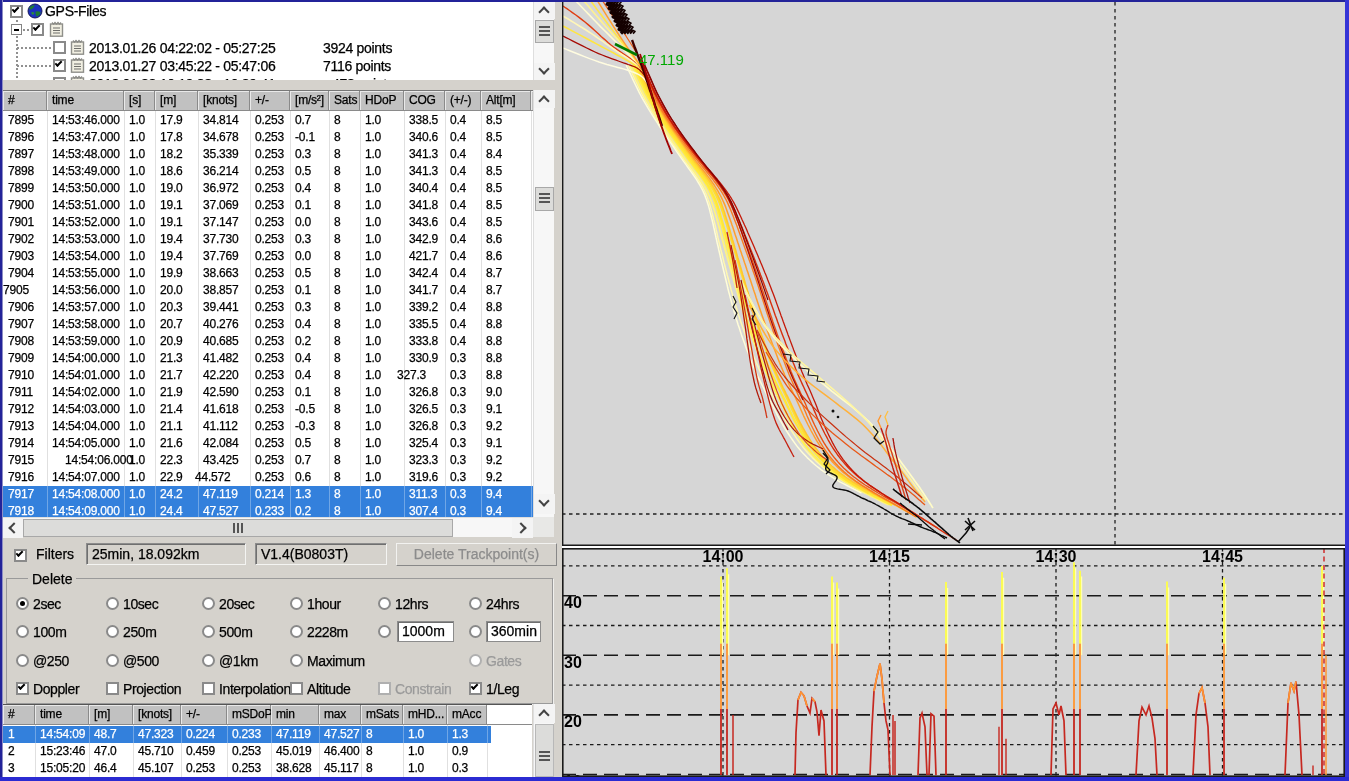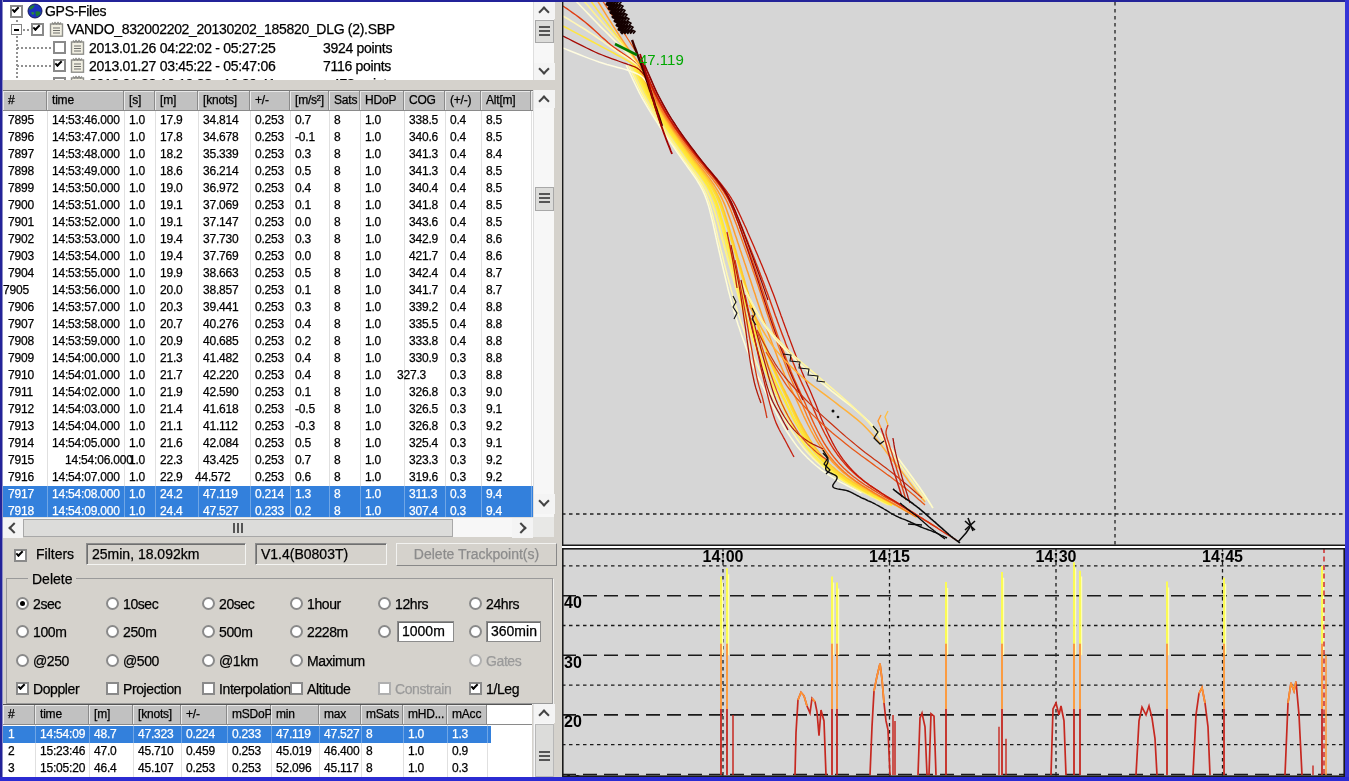--- a/index.html
+++ b/index.html
@@ -64,21 +64,20 @@
     </div>
     <div class="dot-h" style="left:20px;top:27px;width:7px"></div>
     <div class="chk" style="left:28px;top:21px">
       <div class="m"></div>
     </div>
     <svg class="abs" style="left:46px;top:19px" width="15" height="16" viewBox="0 0 15 16">
       <rect x="1.5" y="3" width="12" height="12.2" fill="#f1efe2" stroke="#8f8f8a" stroke-width="1.4"></rect>
       <path d="M3 1.5 l1.5 1.6 1.5-1.6 1.5 1.6 1.5-1.6 1.5 1.6 1.5-1.6" fill="none" stroke="#8a8a85" stroke-width="1.2"></path>
       <path d="M4 7h7M4 9.5h7M4 12h7" stroke="#6e6e6a" stroke-width="1.2"></path>
     </svg>
-    <div class="trow" style="left:64px;top:20px">VANDO_832002202_20130202_185820_DLG (2).SBP</div>
     <div class="dot-v" style="left:13px;top:34px;height:46px"></div>
     <div class="dot-h" style="left:14px;top:45px;width:34px"></div>
     <div class="chk" style="left:50px;top:39px"></div>
     <svg class="abs" style="left:67px;top:37px" width="15" height="16" viewBox="0 0 15 16">
       <rect x="1.5" y="3" width="12" height="12.2" fill="#f1efe2" stroke="#8f8f8a" stroke-width="1.4"></rect>
       <path d="M3 1.5 l1.5 1.6 1.5-1.6 1.5 1.6 1.5-1.6 1.5 1.6 1.5-1.6" fill="none" stroke="#8a8a85" stroke-width="1.2"></path>
       <path d="M4 7h7M4 9.5h7M4 12h7" stroke="#6e6e6a" stroke-width="1.2"></path>
     </svg>
     <div class="trow" style="left:86px;top:39px">2013.01.26 04:22:02 - 05:27:25</div>
     <div class="trow" style="left:320px;top:39px">3924 points</div>
@@ -632,21 +631,21 @@
       <span class="cell" style="left:405px">1.0</span>
       <span class="cell" style="left:449px">0.9</span>
     </div>
     <div class="drow" style="top:55px;height:17px;line-height:17px;width:100%;">
       <span class="cell" style="left:5px">3</span>
       <span class="cell" style="left:37px">15:05:20</span>
       <span class="cell" style="left:91px">46.4</span>
       <span class="cell" style="left:135px">45.107</span>
       <span class="cell" style="left:183px">0.253</span>
       <span class="cell" style="left:229px">0.253</span>
-      <span class="cell" style="left:273px">52.096</span>
+      <span class="cell" style="left:273px">38.628</span>
       <span class="cell" style="left:321px">45.117</span>
       <span class="cell" style="left:363px">8</span>
       <span class="cell" style="left:405px">1.0</span>
       <span class="cell" style="left:449px">0.3</span>
     </div>
     <div class="abs" style="left:32px;top:21px;width:1px;height:17px;background:rgba(255,255,255,0.30)"></div>
     <div class="abs" style="left:86px;top:21px;width:1px;height:17px;background:rgba(255,255,255,0.30)"></div>
     <div class="abs" style="left:130px;top:21px;width:1px;height:17px;background:rgba(255,255,255,0.30)"></div>
     <div class="abs" style="left:178px;top:21px;width:1px;height:17px;background:rgba(255,255,255,0.30)"></div>
     <div class="abs" style="left:224px;top:21px;width:1px;height:17px;background:rgba(255,255,255,0.30)"></div>

